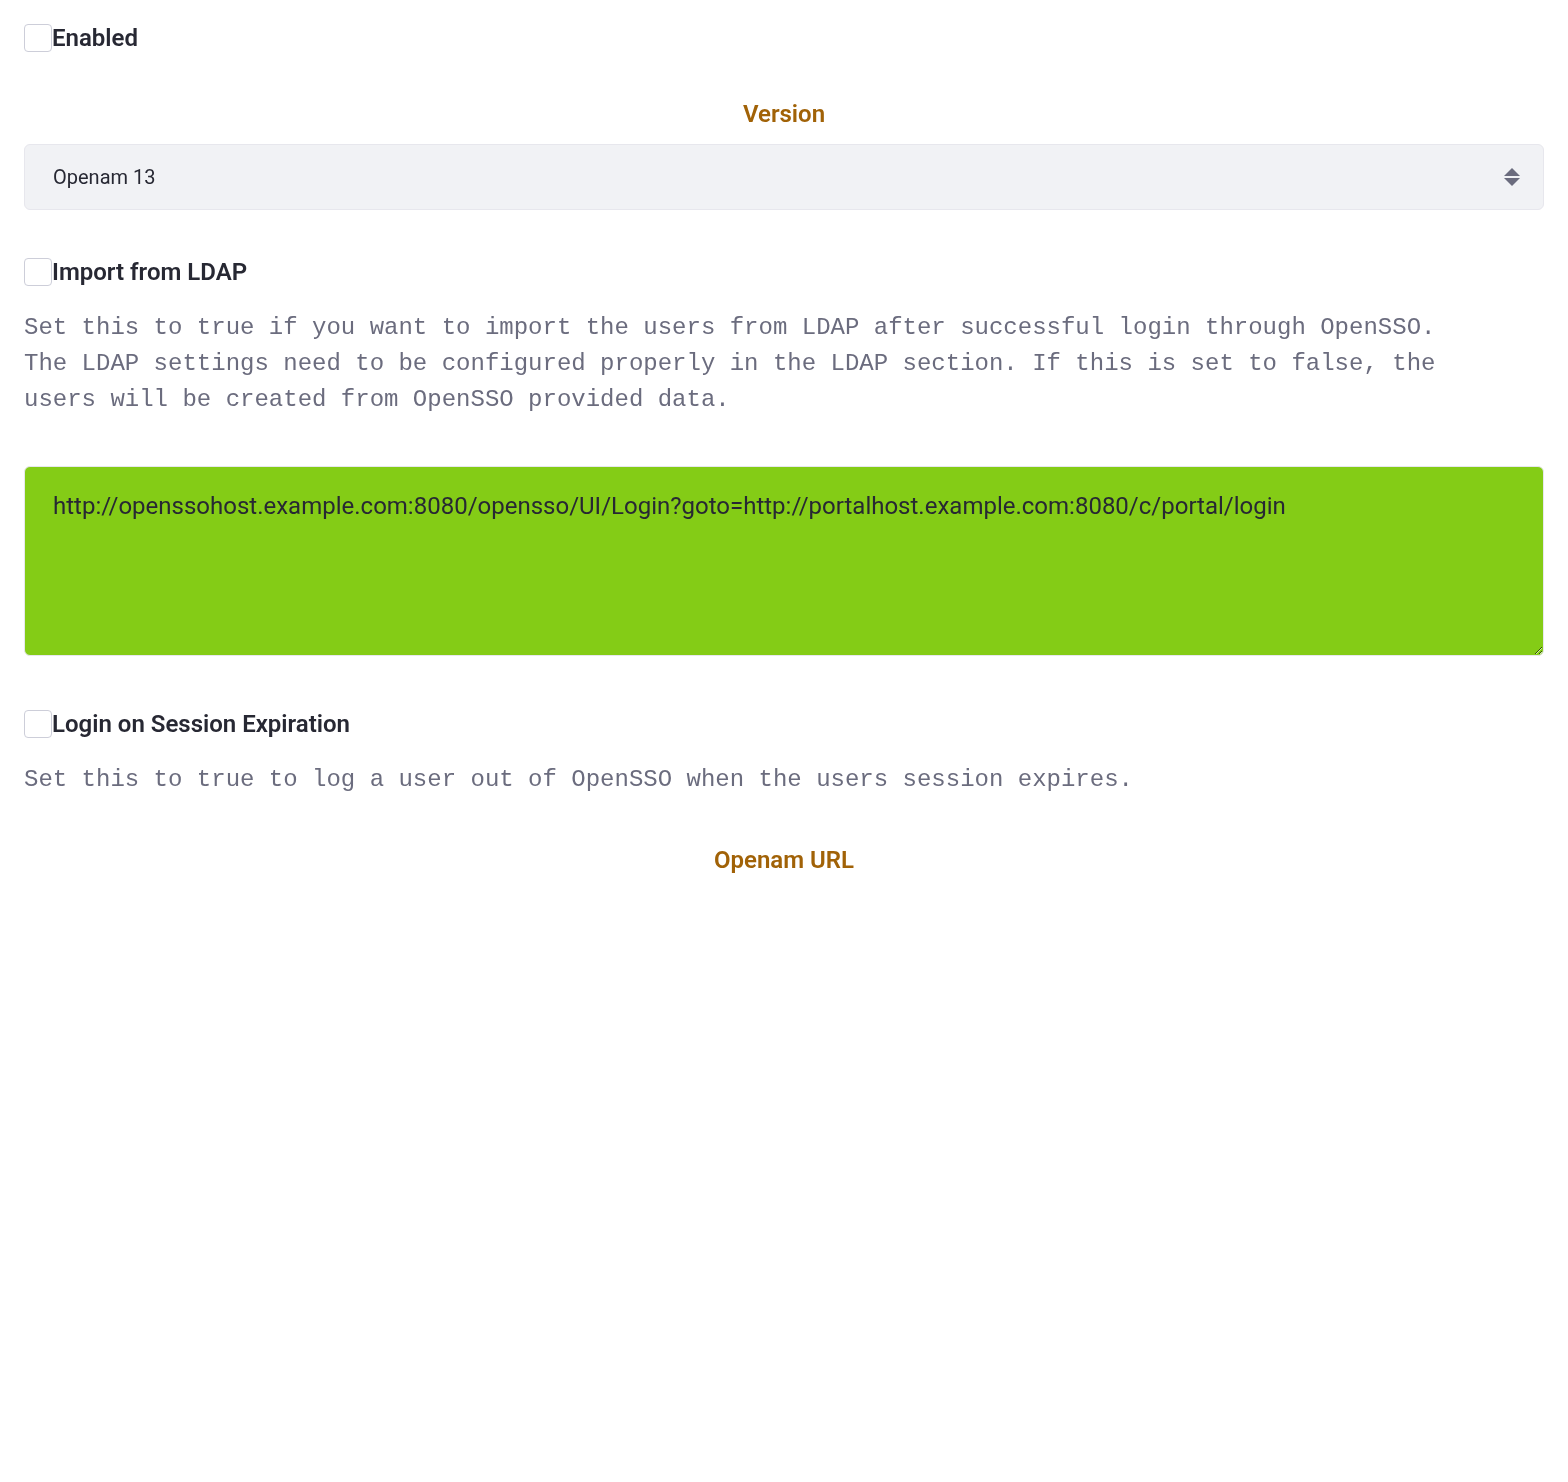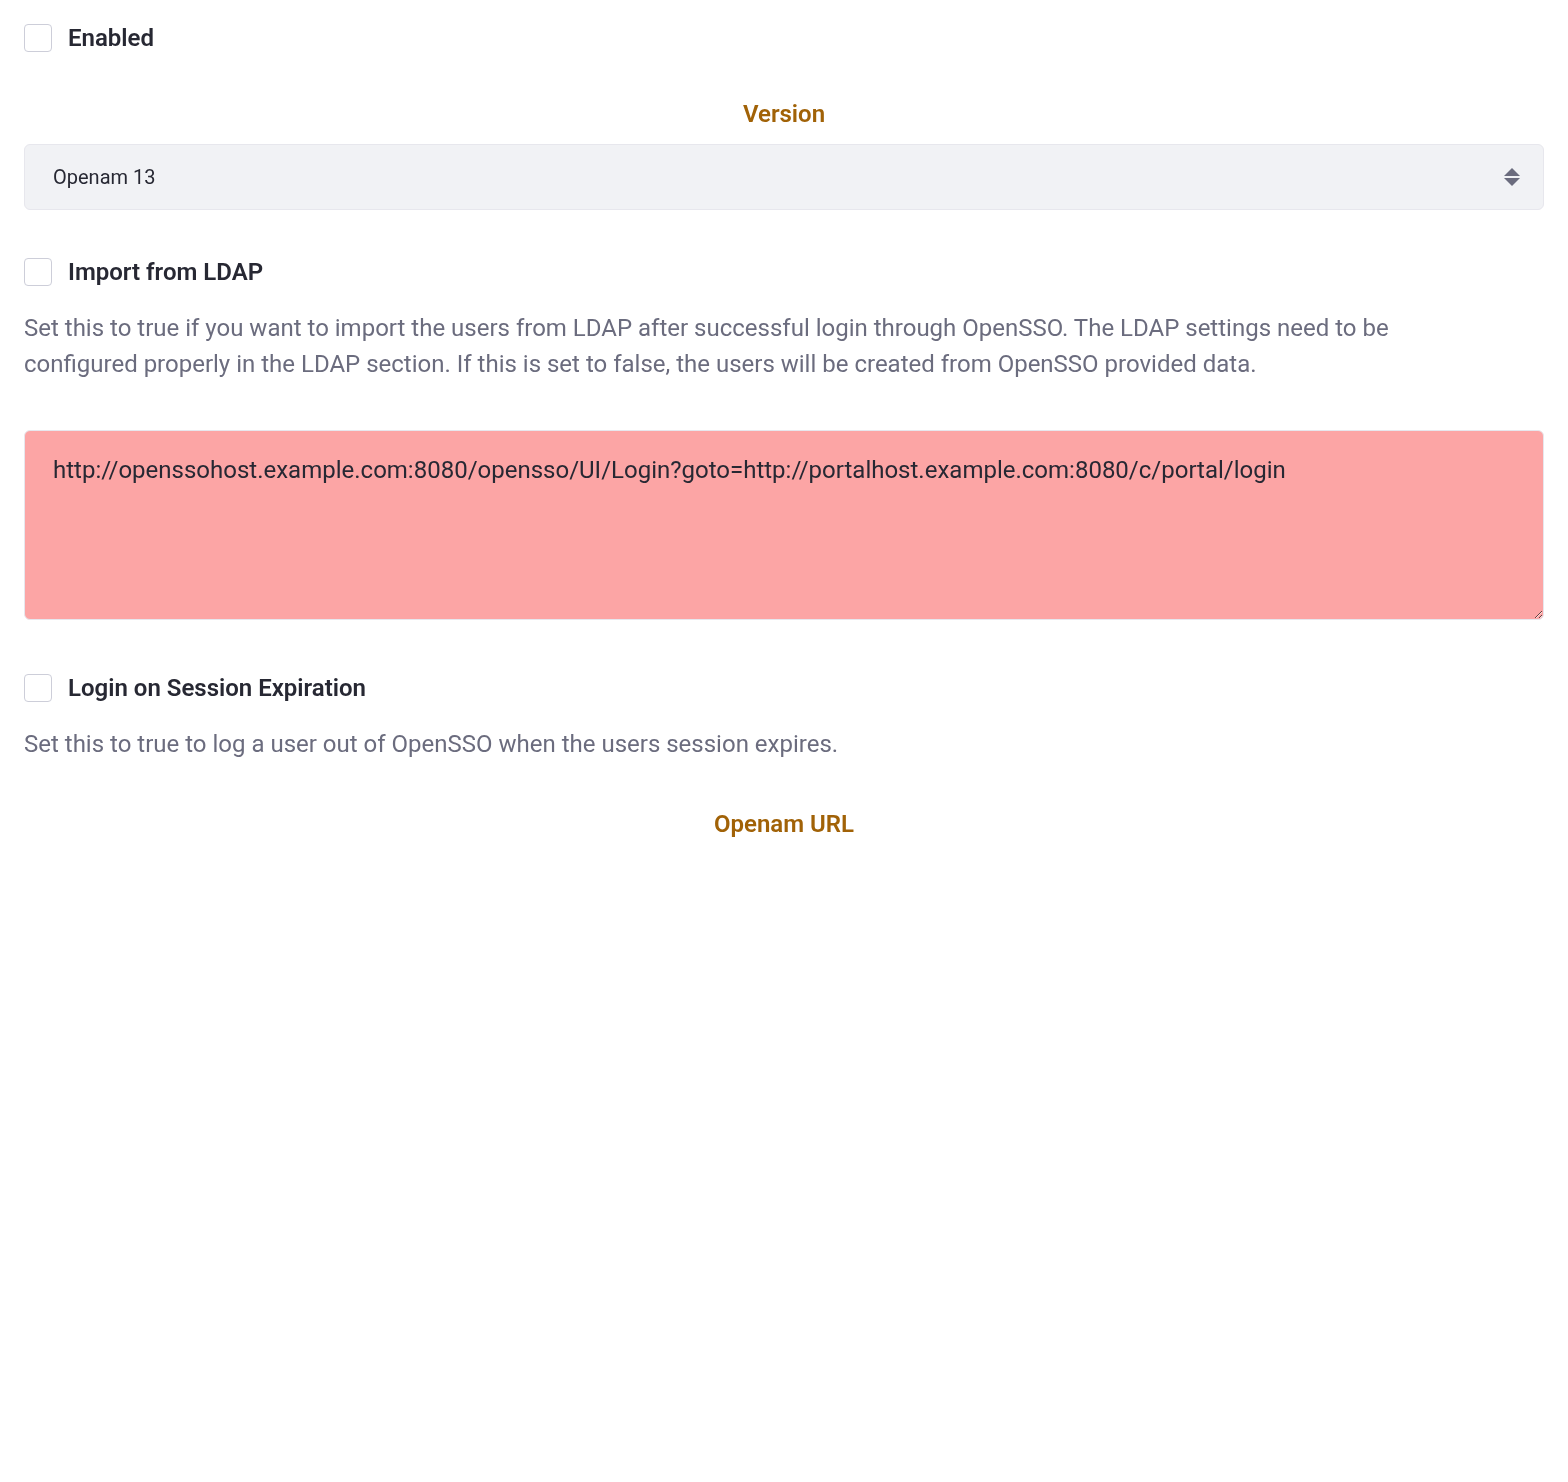--- a/index.html
+++ b/index.html
@@ -13,21 +13,20 @@
       padding: 24px;
       color: #272833;
       font-size: 24px;
     }
     .form-group {
       margin-bottom: 48px;
     }
     .checkbox-group {
       display: flex;
       align-items: flex-start;
-      gap: 16px;
       margin-bottom: 24px;
     }
     .checkbox {
       width: 28px;
       height: 28px;
       border: 1.5px solid #cdced9;
       border-radius: 4px;
       background: #ffffff;
       cursor: pointer;
       flex-shrink: 0;
@@ -44,20 +43,21 @@
       margin-bottom: 16px;
       display: block;
       text-align: center;
     }
     .help-text {
       color: #6b6c7e;
       font-size: 24px;
       line-height: 1.5;
       margin-top: 0;
       max-width: 1450px;
+      font-family: Liberation Mono, monospace;
     }
     .select-wrapper {
       position: relative;
       width: 100%;
     }
     .select-input {
       width: 100%;
       padding: 20px 52px 20px 28px;
       font-size: 20px;
       color: #272833;
@@ -89,21 +89,21 @@
       border-bottom: 8px solid #6b6c7e;
     }
     .caret-down {
       border-top: 8px solid #6b6c7e;
     }
     .textarea-input {
       width: 100%;
       padding: 20px 28px;
       font-size: 24px;
       color: #272833;
-      background: #fca5a5;
+      background: #84cc16;
       border: 1px solid #e7e7ed;
       border-radius: 6px;
       font-family: inherit;
       resize: both;
       line-height: 1.6;
       min-height: 150px;
     }
     .textarea-login {
       min-height: 190px;
     }

